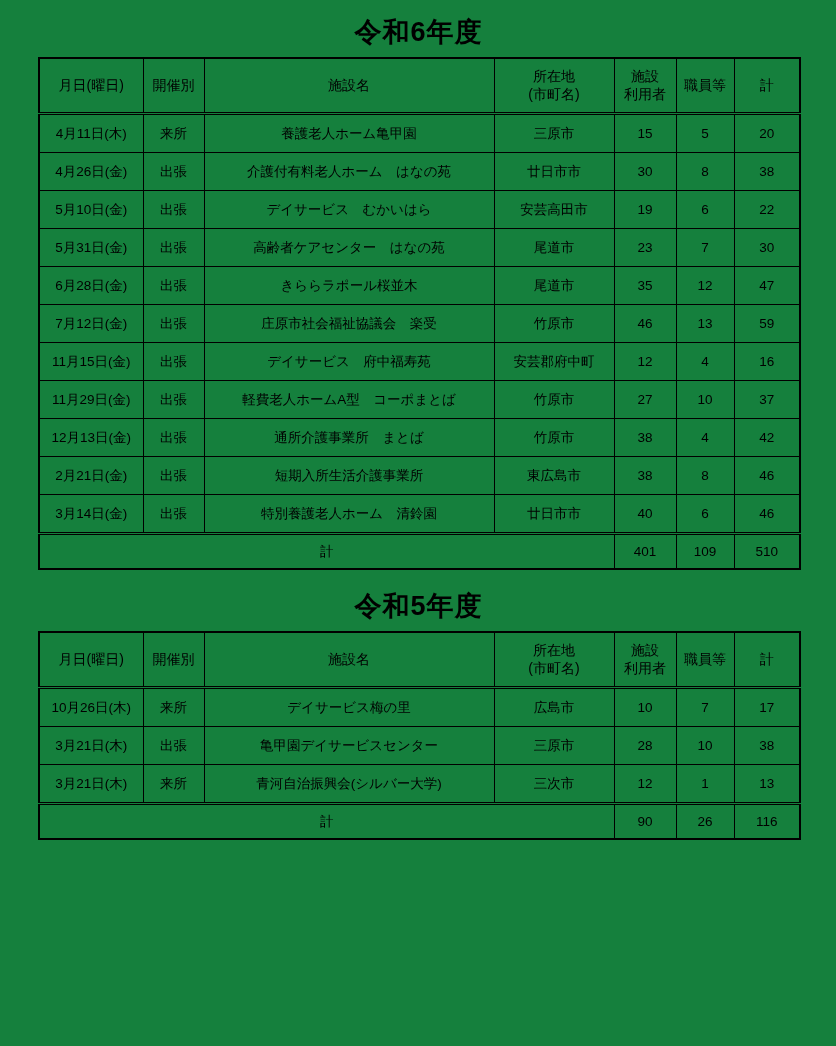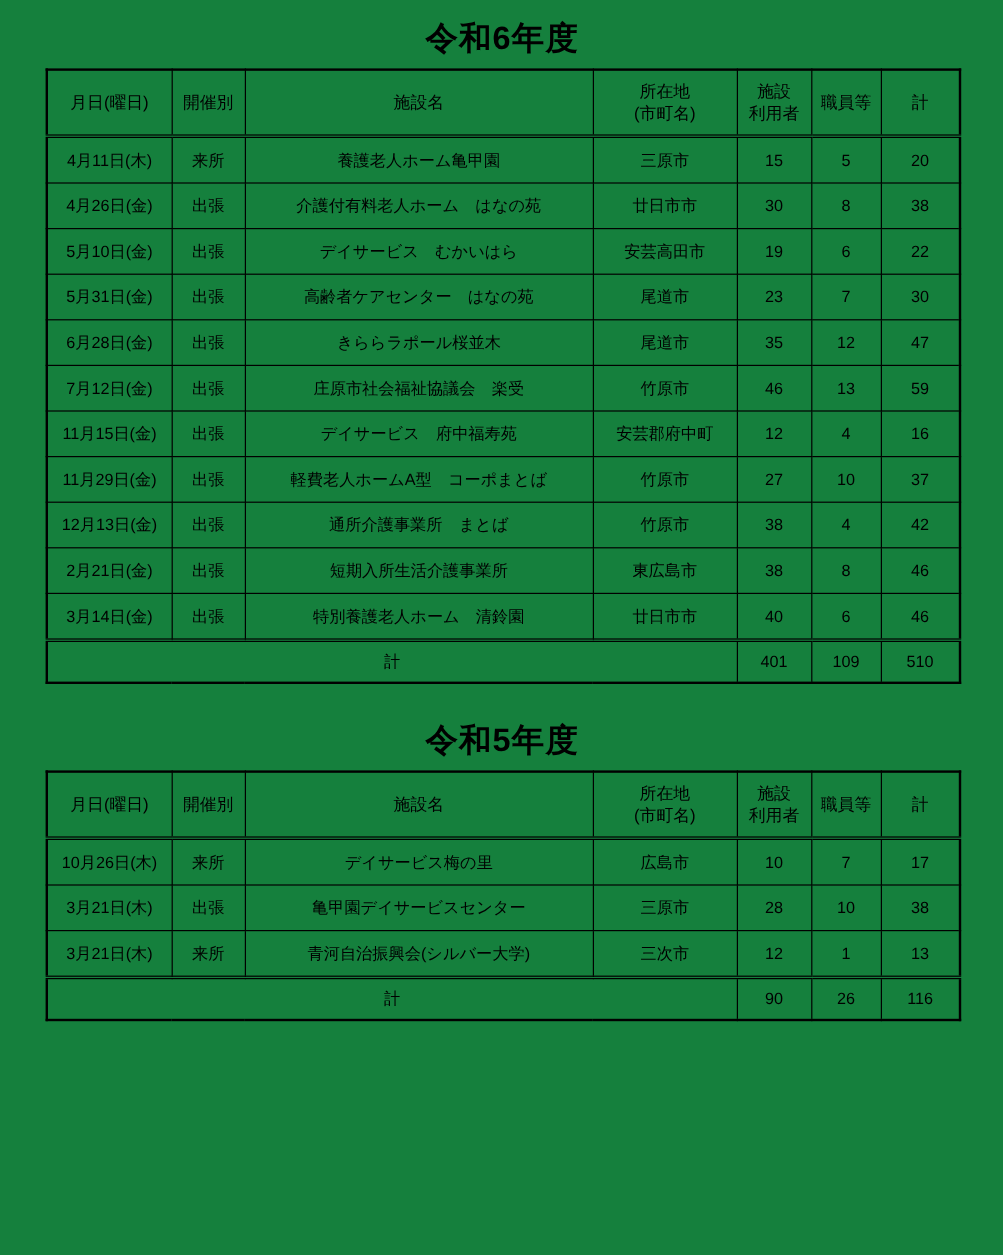--- a/index.html
+++ b/index.html
@@ -20,21 +20,21 @@
   }
   .doc-title {
     width: 761px;
     text-align: center;
     font-size: 27px;
     font-weight: bold;
     margin: 6px 0 7px 0;
     letter-spacing: 1px;
   }
   .doc-title.second {
-    margin-top: 29px;
+    margin-top: 18px;
   }
   table.record-table {
     border-collapse: collapse;
     table-layout: fixed;
     width: 761px;
     border: 2.5px solid #000;
   }
   .record-table th,
   .record-table td {
     border: 1px solid #000;

